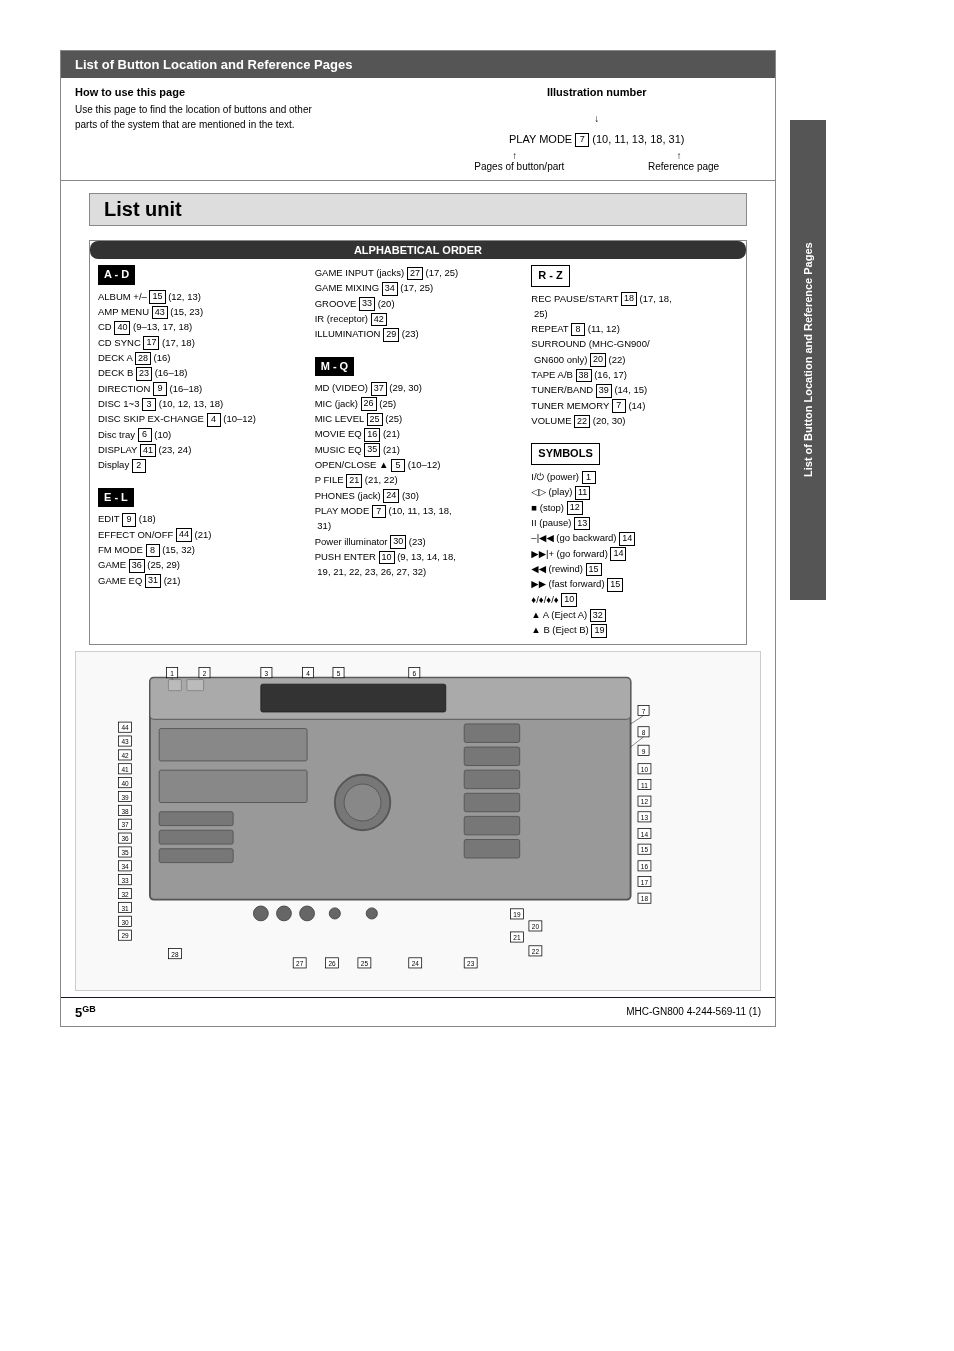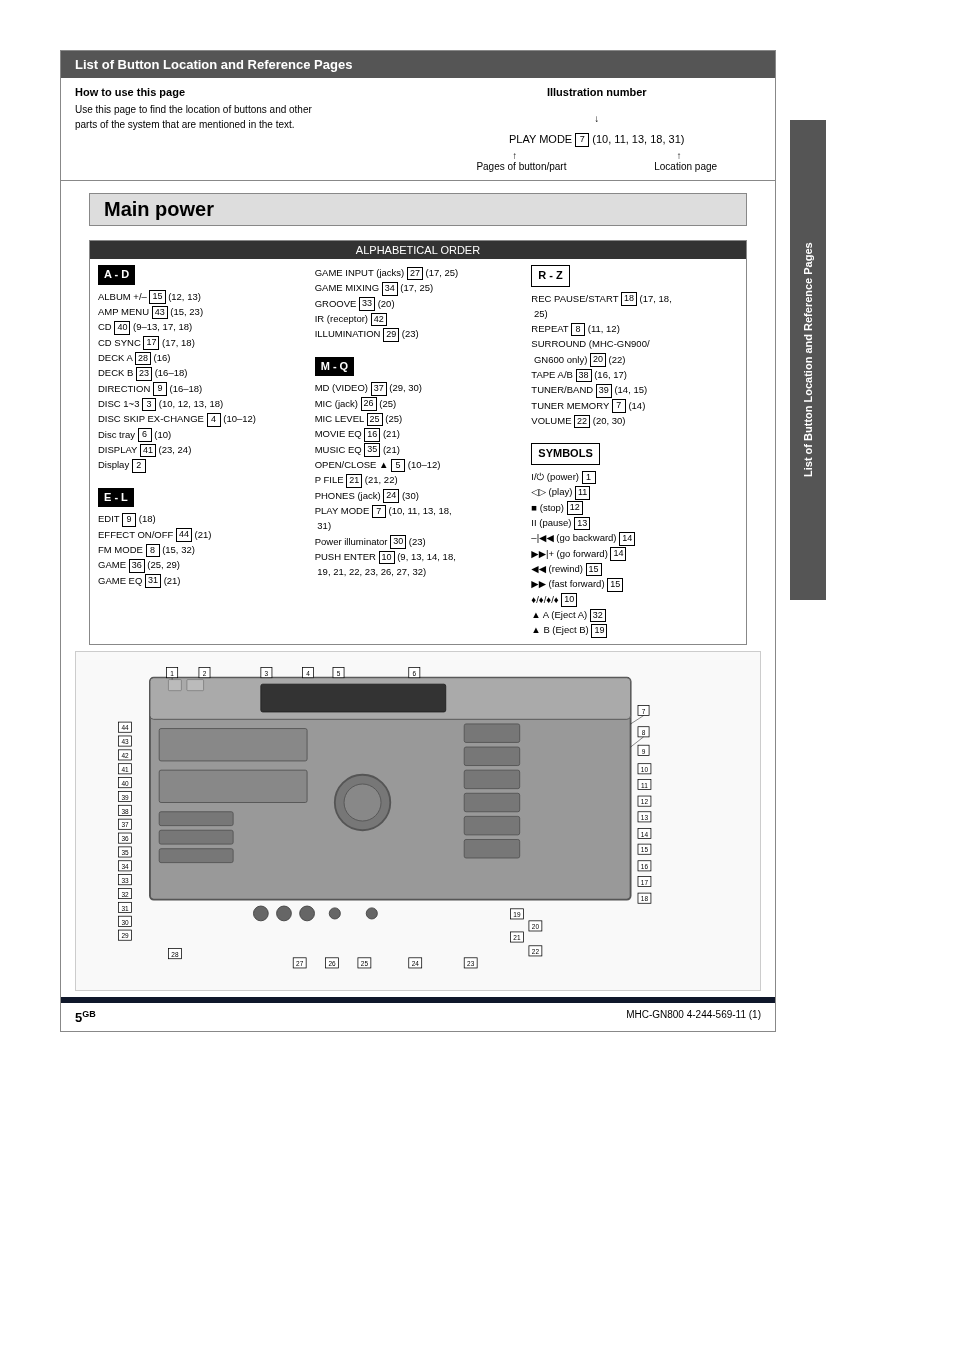--- a/index.html
+++ b/index.html
@@ -112,23 +112,24 @@
 
     
     .alpha-order-box {
       border: 1px solid #888;
       margin: 6px 14px;
     }
     .alpha-order-title {
       background: #333;
       color: #fff;
       font-size: 11px;
-      font-weight: normal;
+      font-weight: bold;
       padding: 3px 4px;
       text-align: center;
+      border-radius: 8px;
     }
 
     
     .three-col {
       display: flex;
       padding: 6px 8px;
       gap: 10px;
     }
     .col {
       flex: 1;
@@ -173,24 +174,24 @@
       background: #f9f9f9;
       height: 340px;
       position: relative;
       overflow: hidden;
     }
 
     
     .bottom-bar {
       display: flex;
       justify-content: space-between;
-      align-items: flex-start;
+      align-items: center;
       padding: 6px 14px;
       font-size: 10px;
-      border-top: 6px solid #0f172a;
+      border-top: 1px solid #0f172a;
     }
 
     .page-num {
       font-weight: bold;
       font-size: 13px;
     }
     .gb-sup {
       font-size: 9px;
     }
 
@@ -231,28 +232,28 @@
         <div style="font-size:10px; margin-top:2px;">↓</div>
         <div class="play-mode-example">
           PLAY MODE <span class="num-box">7</span> (10, 11, 13, 18, 31)
         </div>
         <div class="arrow-row">
           <span>↑</span>
           <span>↑</span>
         </div>
         <div class="arrow-row">
           <span>Pages of button/part</span>
-          <span>Location page</span>
+          <span>Reference page</span>
         </div>
       </div>
     </div>
 
     <div style="padding: 6px 14px 2px 14px;">
       <div class="main-unit-header">
-        <span>Main power</span>
+        <span>List unit</span>
       </div>
     </div>
 
     <div style="margin: 0 14px;">
       <div class="alpha-order-box">
         <div class="alpha-order-title">
           <span>ALPHABETICAL ORDER</span>
         </div>
 
         <div class="three-col">

